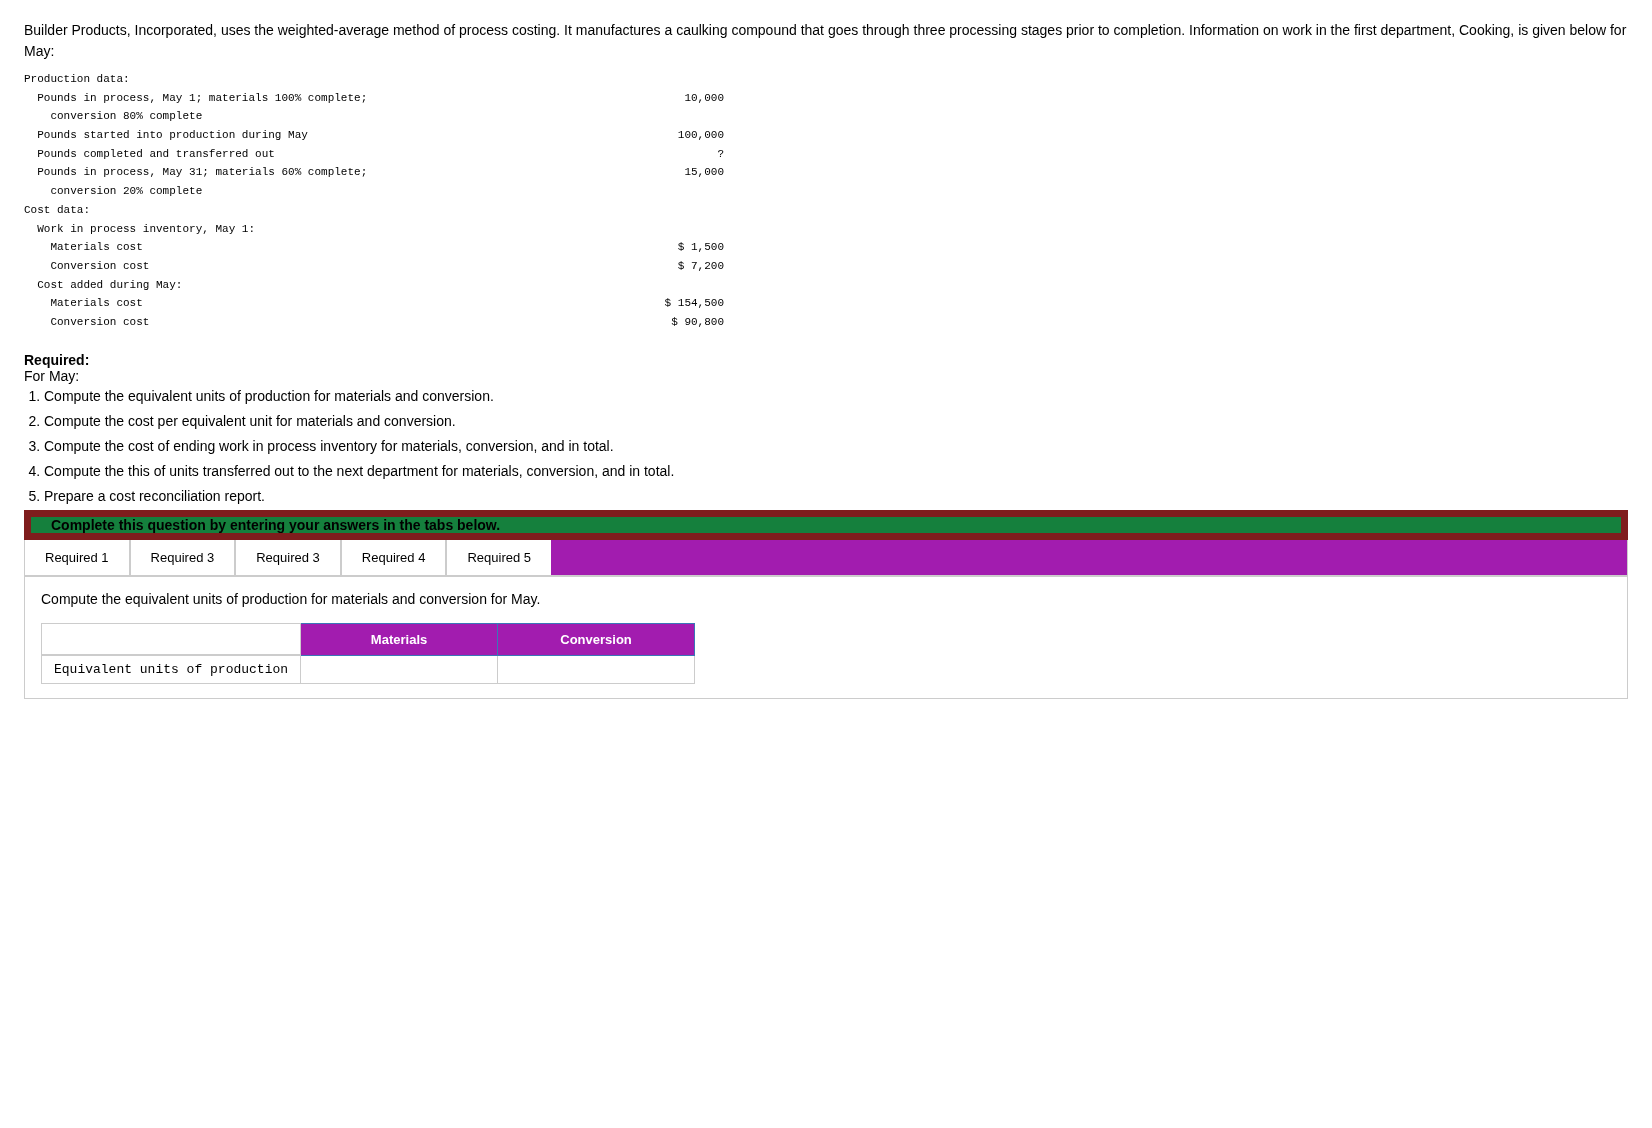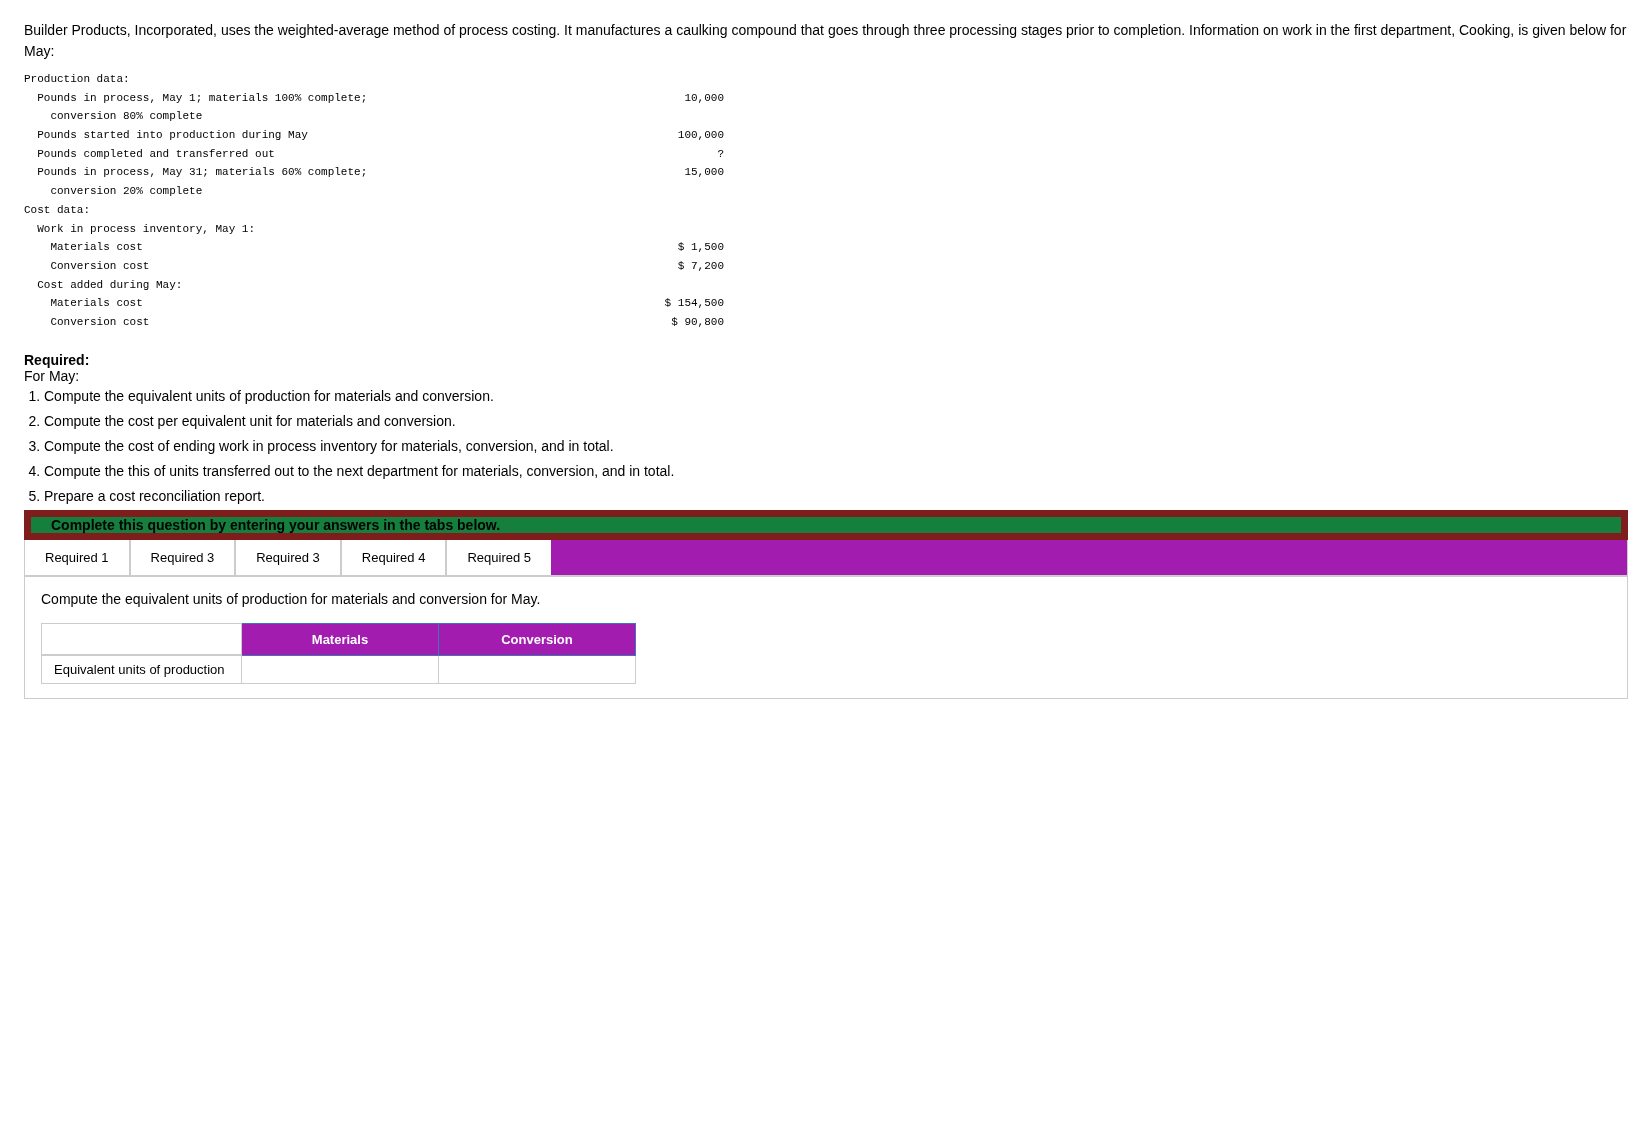--- a/index.html
+++ b/index.html
@@ -122,20 +122,21 @@
     .answer-table td {
       border: 1px solid #ccc;
       padding: 6px 12px;
       font-size: 13px;
     }
 
     .answer-table td.row-label {
       background: #fff;
       padding: 6px 12px;
       min-width: 200px;
+      font-family: Liberation Mono, monospace;
     }
 
     .answer-table td.input-cell {
       background: #fff;
       padding: 4px 6px;
       min-width: 120px;
     }
 
     .answer-table input[type="text"] {
       border: none;

